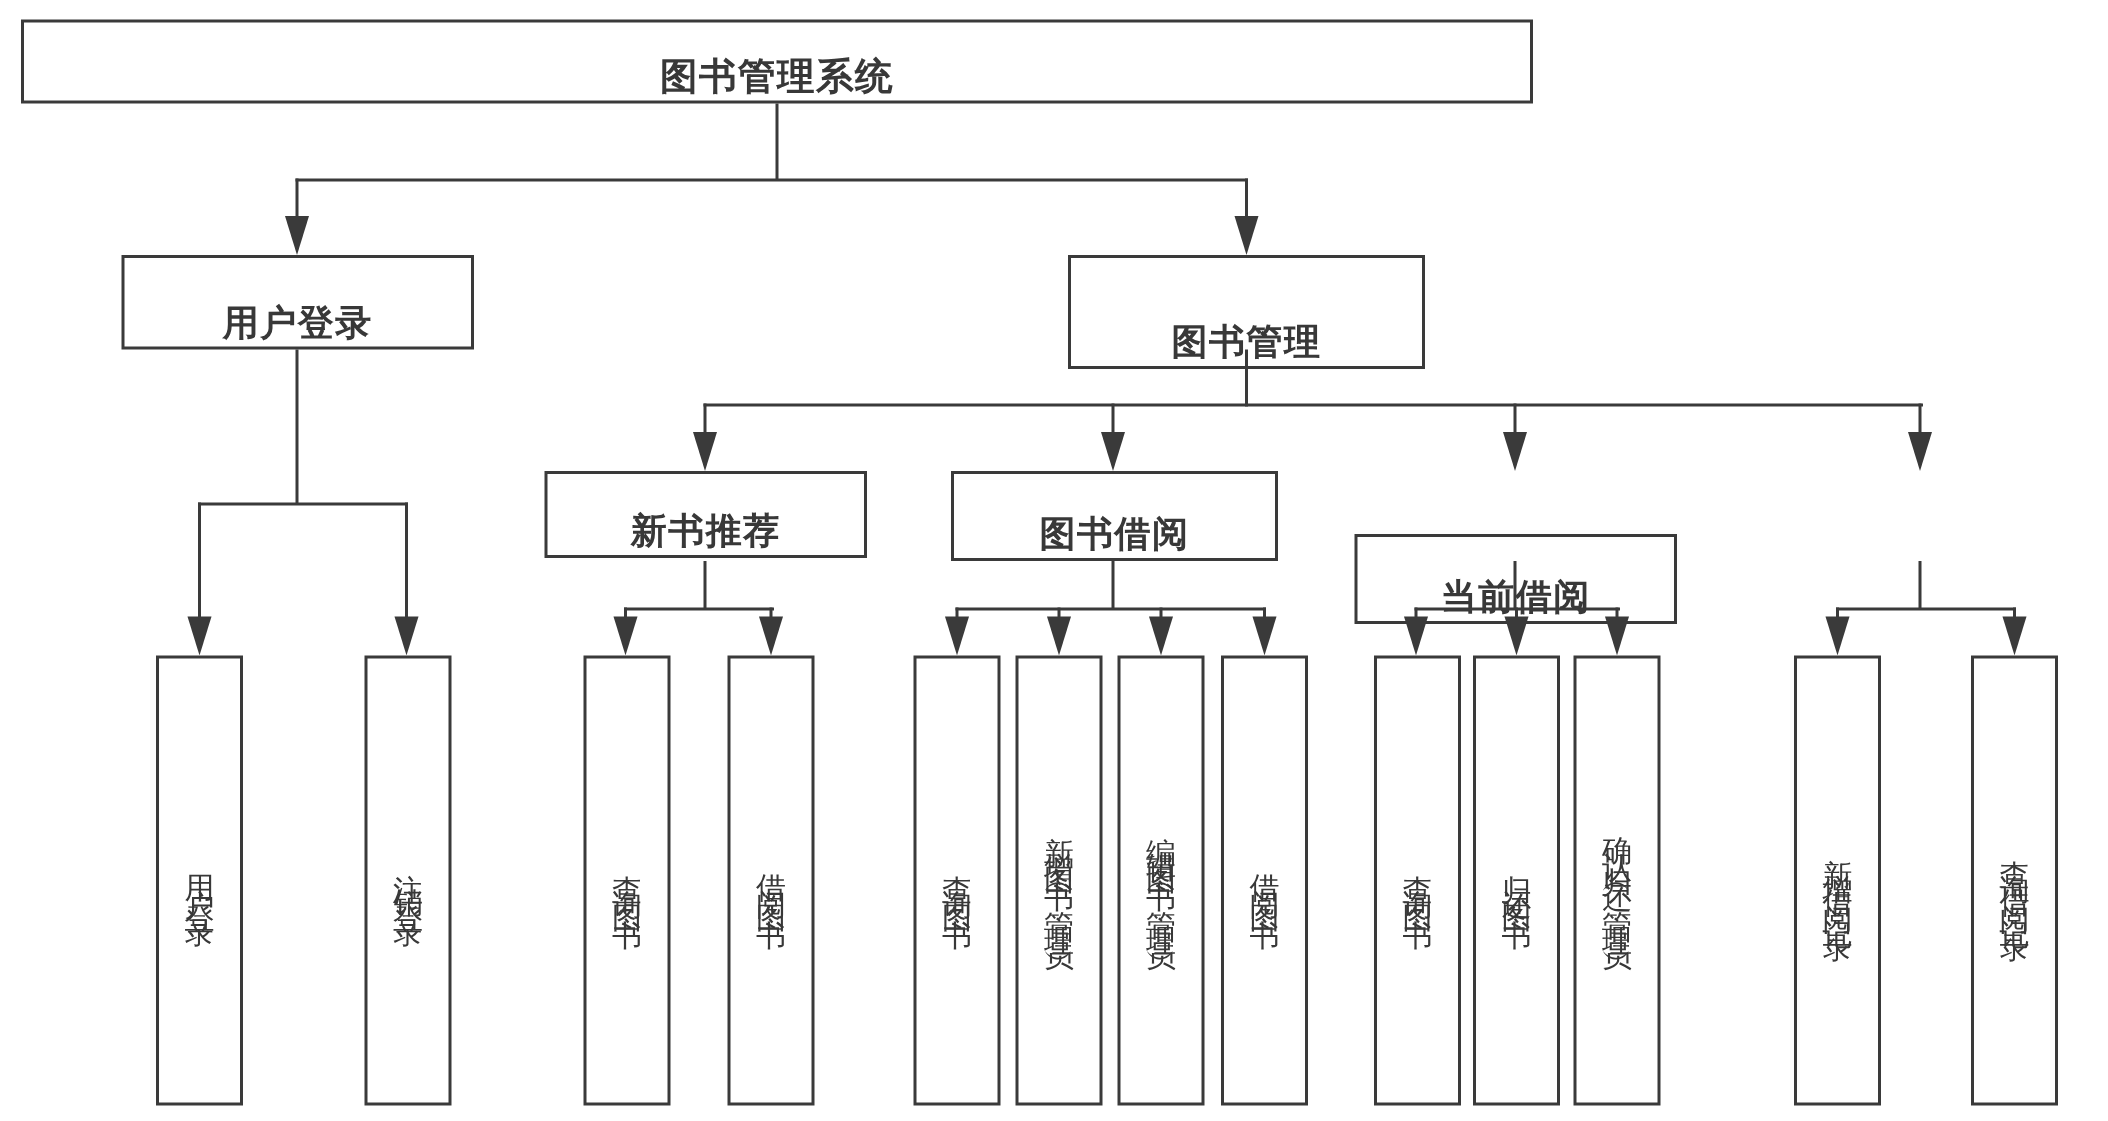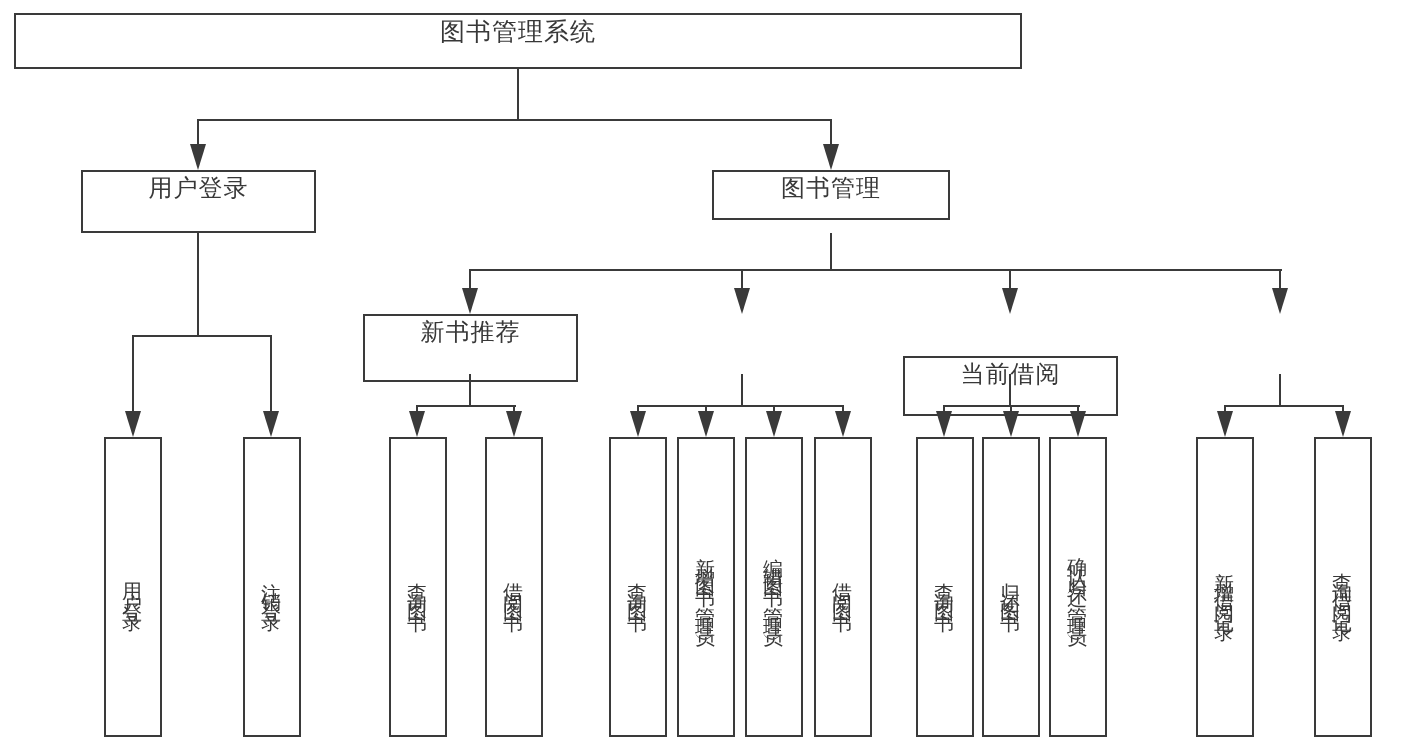--- a/index.html
+++ b/index.html
@@ -14,23 +14,24 @@
     width:1405px; height:747px;
     background:#ffffff;
   }
   
   .node {
     position:absolute;
     box-sizing:border-box;
     border:2px solid #3a3a3a;
     background:#ffffff;
     display:flex;
-    align-items:flex-start;
+    align-items:flex-end;
     justify-content:center;
     color:#383838;
+    font-weight:bold;
   }
   .node.h-label { font-size:24px; letter-spacing:1px; }
   .node.root-label { font-size:25px; letter-spacing:1px; }
   
   .leaf {
     position:absolute;
     box-sizing:border-box;
     width:58px; height:300px;
     border:2px solid #3a3a3a;
     background:#ffffff;
@@ -78,21 +79,21 @@
   <div class="vl" style="left:517px; top:69px; height:51px;"></div>
   <div class="hl" style="left:197px; top:119px; width:635px;"></div>
   <div class="vl" style="left:197px; top:119px; height:30px;"></div>
   <div class="vl" style="left:830px; top:119px; height:30px;"></div>
   <div class="arrow" style="left:190px; top:144px;"></div>
   <div class="arrow" style="left:823px; top:144px;"></div>
 
   <div class="node h-label" style="left:81px; top:170px; width:235px; height:63px;">
     <span>用户登录</span>
   </div>
-  <div class="node h-label" style="left:712px; top:170px; width:238px; height:50px;">
+  <div class="node h-label" style="left:712px; top:170px; width:238px; height:76px;">
     <span>图书管理</span>
   </div>
 
   <div class="vl" style="left:197px; top:233px; height:103px;"></div>
   <div class="hl" style="left:132px; top:335px; width:140px;"></div>
   <div class="vl" style="left:132px; top:335px; height:80px;"></div>
   <div class="vl" style="left:270px; top:335px; height:80px;"></div>
   <div class="arrow" style="left:125px; top:411px;"></div>
   <div class="arrow" style="left:263px; top:411px;"></div>
 
@@ -100,22 +101,25 @@
   <div class="hl" style="left:469px; top:269px; width:813px;"></div>
   <div class="vl" style="left:469px; top:269px; height:30px;"></div>
   <div class="vl" style="left:741px; top:269px; height:30px;"></div>
   <div class="vl" style="left:1009px; top:269px; height:30px;"></div>
   <div class="vl" style="left:1279px; top:269px; height:30px;"></div>
   <div class="arrow" style="left:462px; top:288px;"></div>
   <div class="arrow" style="left:734px; top:288px;"></div>
   <div class="arrow" style="left:1002px; top:288px;"></div>
   <div class="arrow" style="left:1272px; top:288px;"></div>
 
-  <div class="node h-label" style="left:363px; top:314px; width:215px; height:68px;">
+  <div class="node h-label" style="left:363px; top:314px; width:215px; height:58px;">
     <span>新书推荐</span>
+  </div>
+  <div class="node h-label" style="left:634px; top:314px; width:218px; height:60px;">
+    <span>图书借阅</span>
   </div>
   <div class="node h-label" style="left:903px; top:314px; width:215px; height:60px;margin-top:42px;">
     <span>当前借阅</span>
   </div>
 
   <div class="vl" style="left:469px; top:374px; height:32px;"></div>
   <div class="hl" style="left:416px; top:405px; width:100px;"></div>
   <div class="vl" style="left:416px; top:405px; height:18px;"></div>
   <div class="vl" style="left:513px; top:405px; height:18px;"></div>
   <div class="arrow" style="left:409px; top:411px;"></div>

